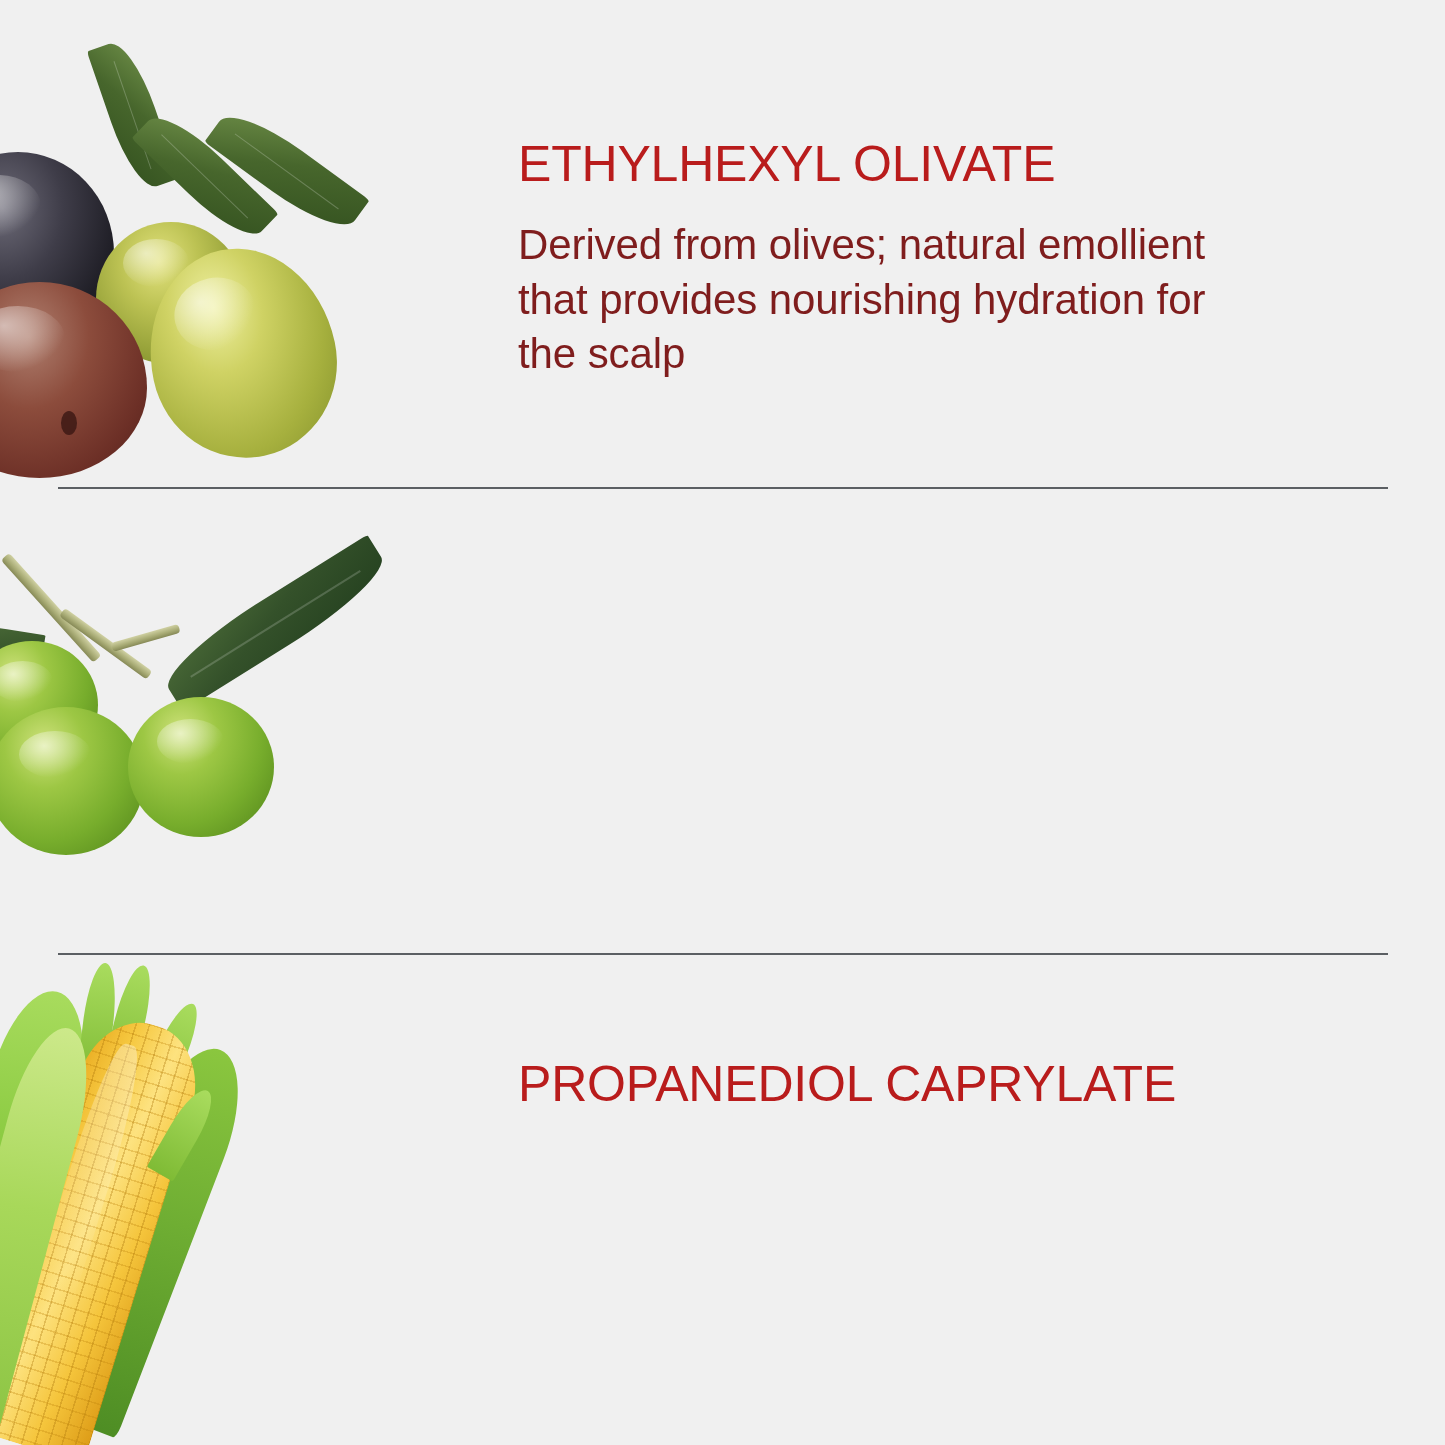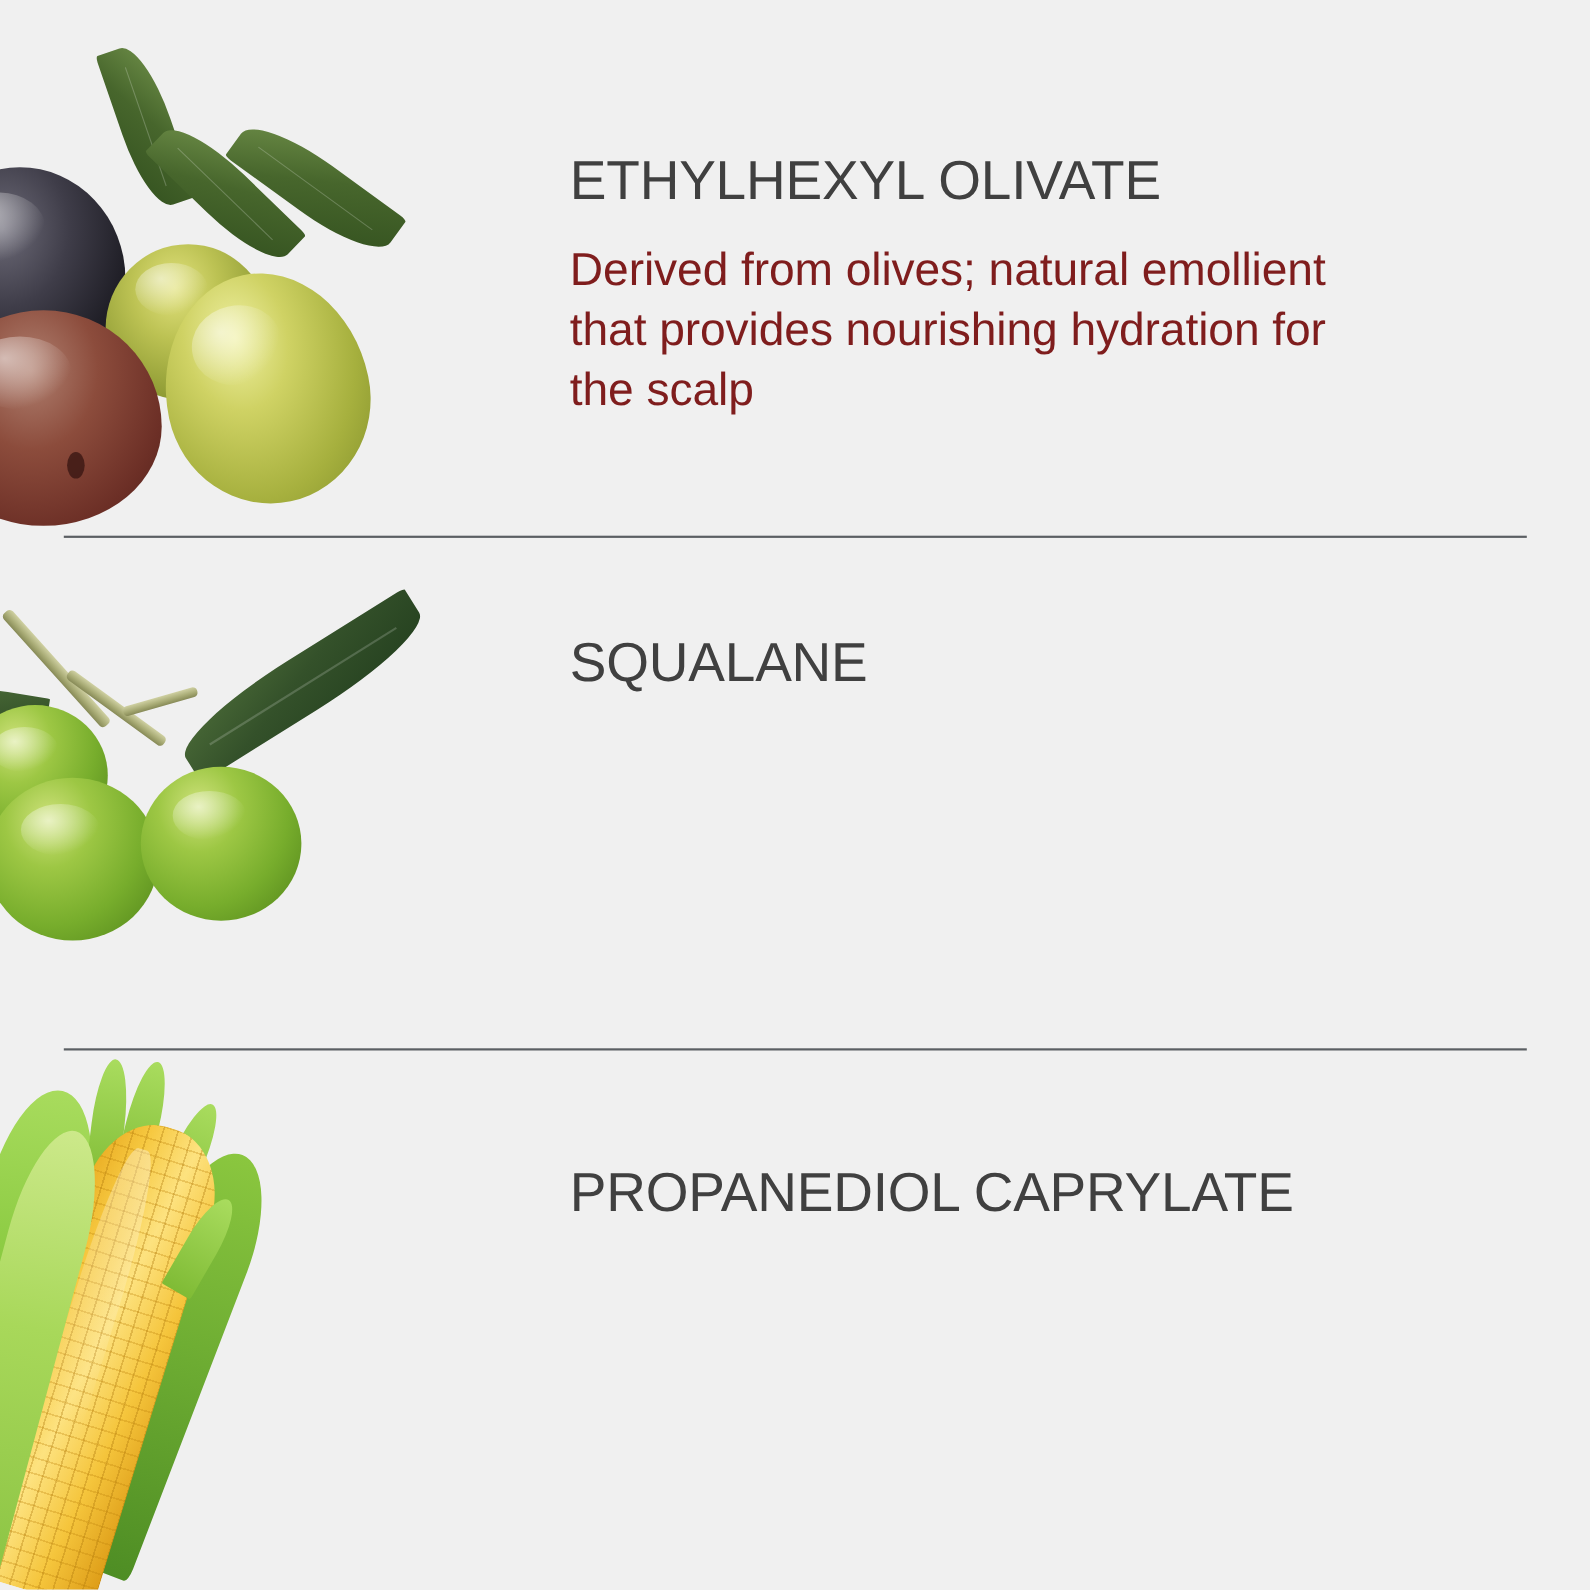--- a/index.html
+++ b/index.html
@@ -21,21 +21,21 @@
   }
 
   
   .section {
     position: absolute;
     left: 0;
     width: 1445px;
   }
   .sec-1 { top: 0;    height: 488px; }
   .sec-2 { top: 489px; height: 466px; }
-  .sec-3 { top: 956px; height: 489px; border-radius: 20px; }
+  .sec-3 { top: 956px; height: 489px; }
 
   .media {
     position: absolute;
     left: 0;
     top: 0;
     width: 470px;
     height: 100%;
     overflow: hidden;
   }
 
@@ -46,21 +46,21 @@
   }
   .sec-1 .copy { top: 136px; }
   .sec-2 .copy { top: 85px; }
   .sec-3 .copy { top: 100px; }
 
   .heading {
     font-size: 50px;
     font-weight: 400;
     line-height: 1.12;
     letter-spacing: -0.2px;
-    color: #404040;
+    color: #b91c1c;
     margin: 0 0 26px 0;
     white-space: nowrap;
   }
   .body-text {
     font-size: 42px;
     font-weight: 400;
     line-height: 1.30;
     letter-spacing: -0.1px;
     color: #7f1d1d;
     margin: 0;
@@ -301,21 +301,20 @@
         <div class="twig twig-c"></div>
         <div class="leaf-dark"></div>
         <div class="leaf-dark-small"></div>
         <div class="olive-g olive-g1"></div>
         <div class="olive-g olive-g2"></div>
         <div class="olive-g olive-g3"></div>
       </div>
     </div>
 
     <div class="copy">
-      <h2 class="heading">SQUALANE</h2>
     </div>
   </div>
 
   <div class="divider divider-2"></div>
 
   <div class="section sec-3">
 
     <div class="media">
       <div class="corn-wrap">
         <div class="corn-group">

